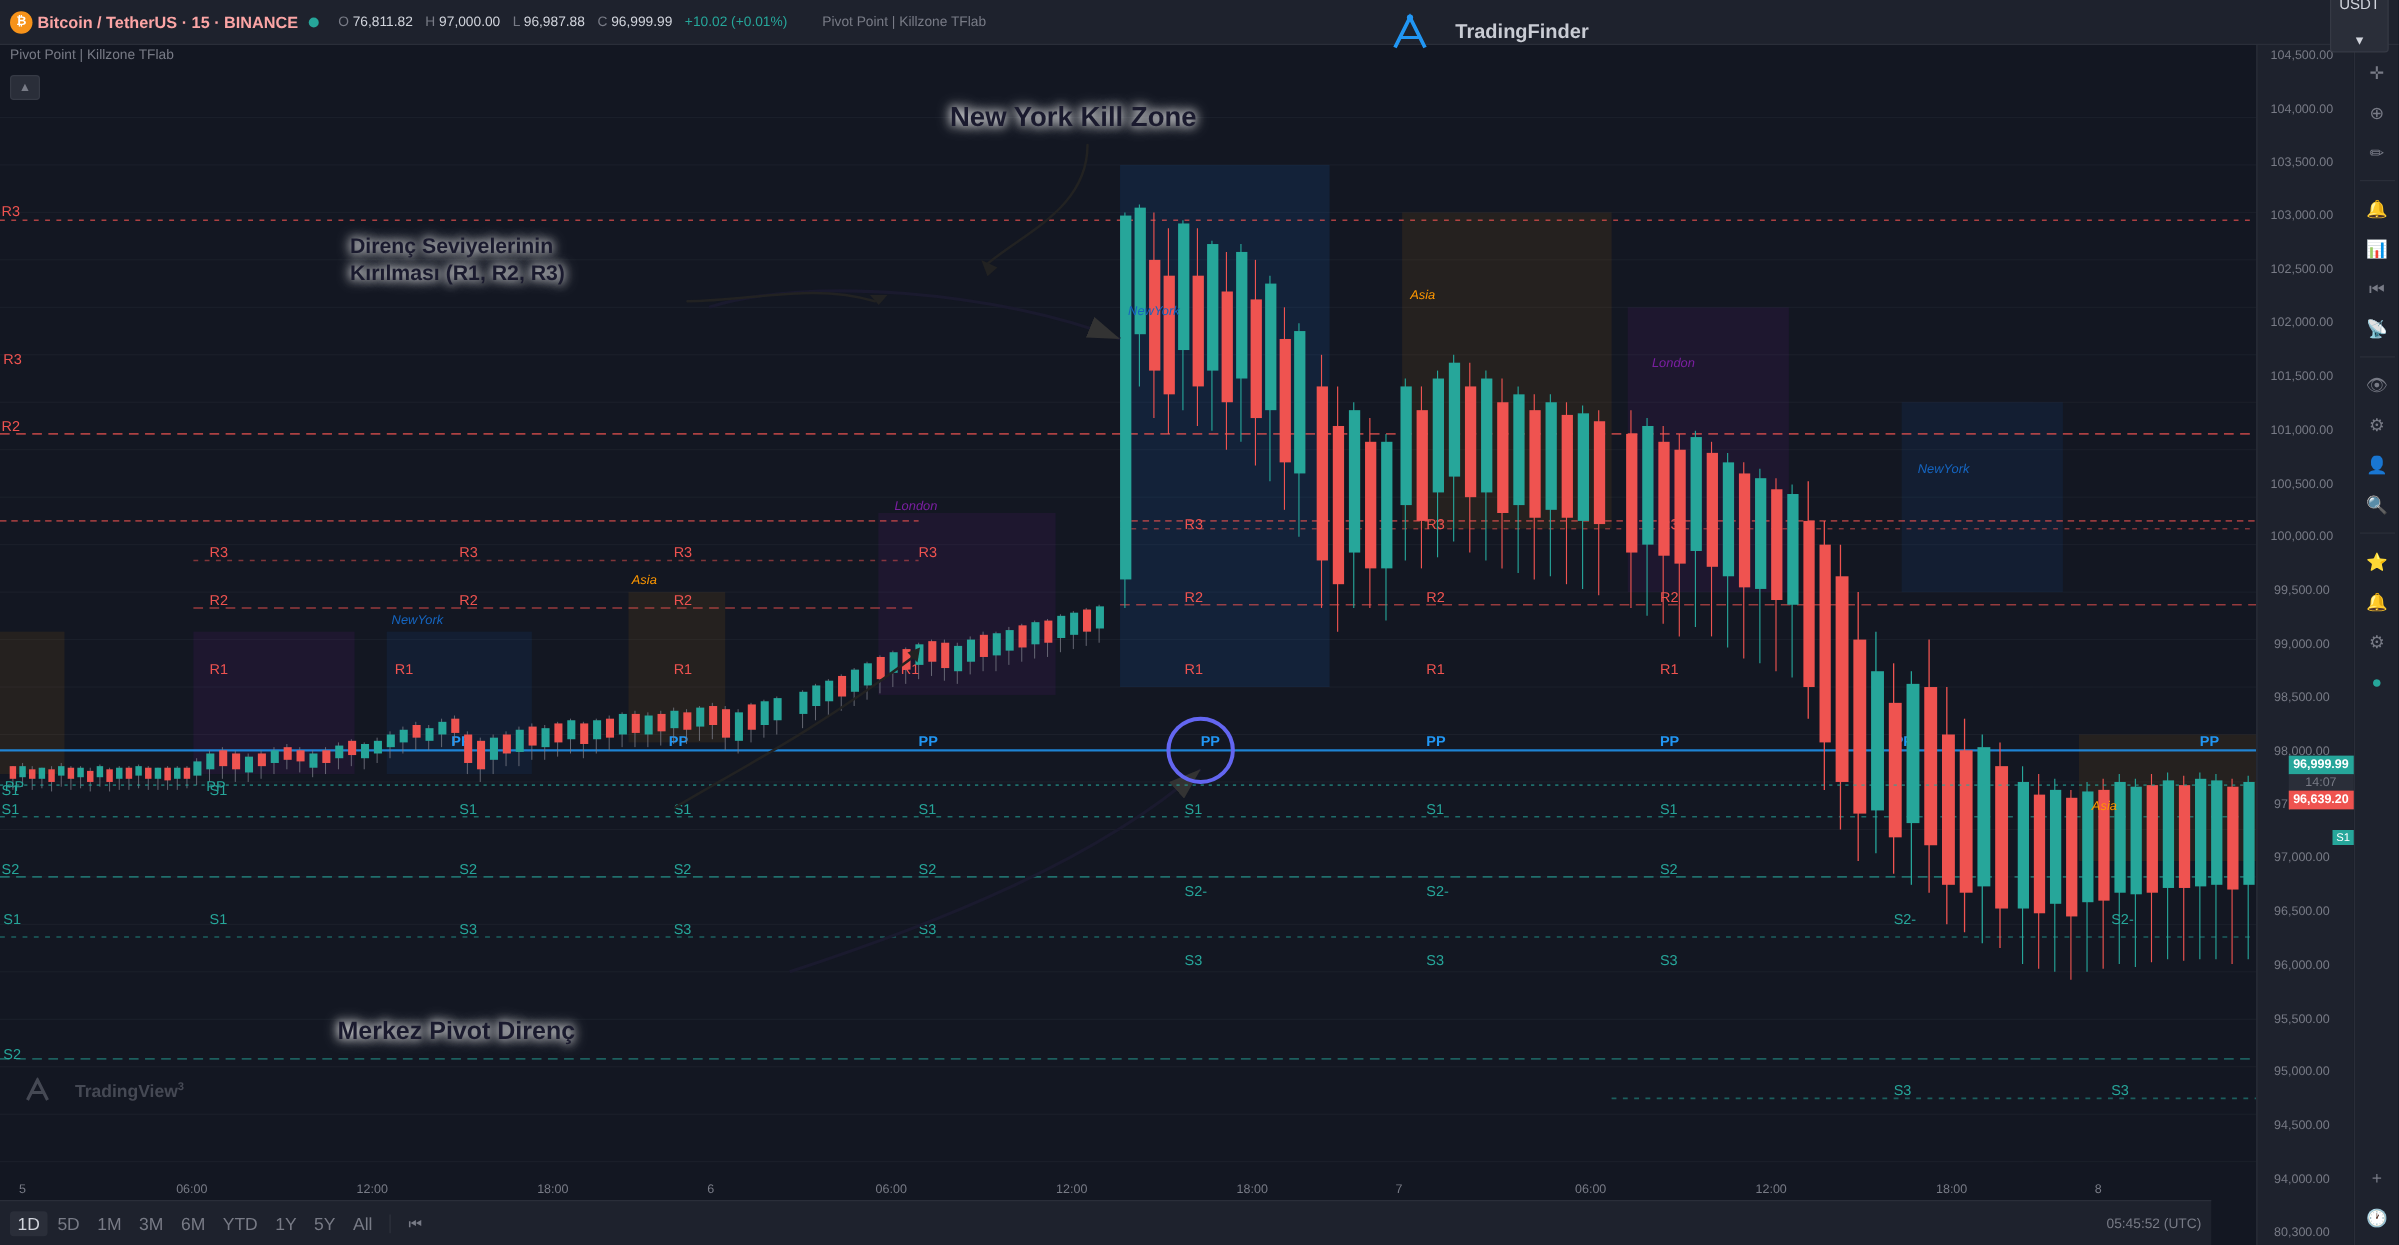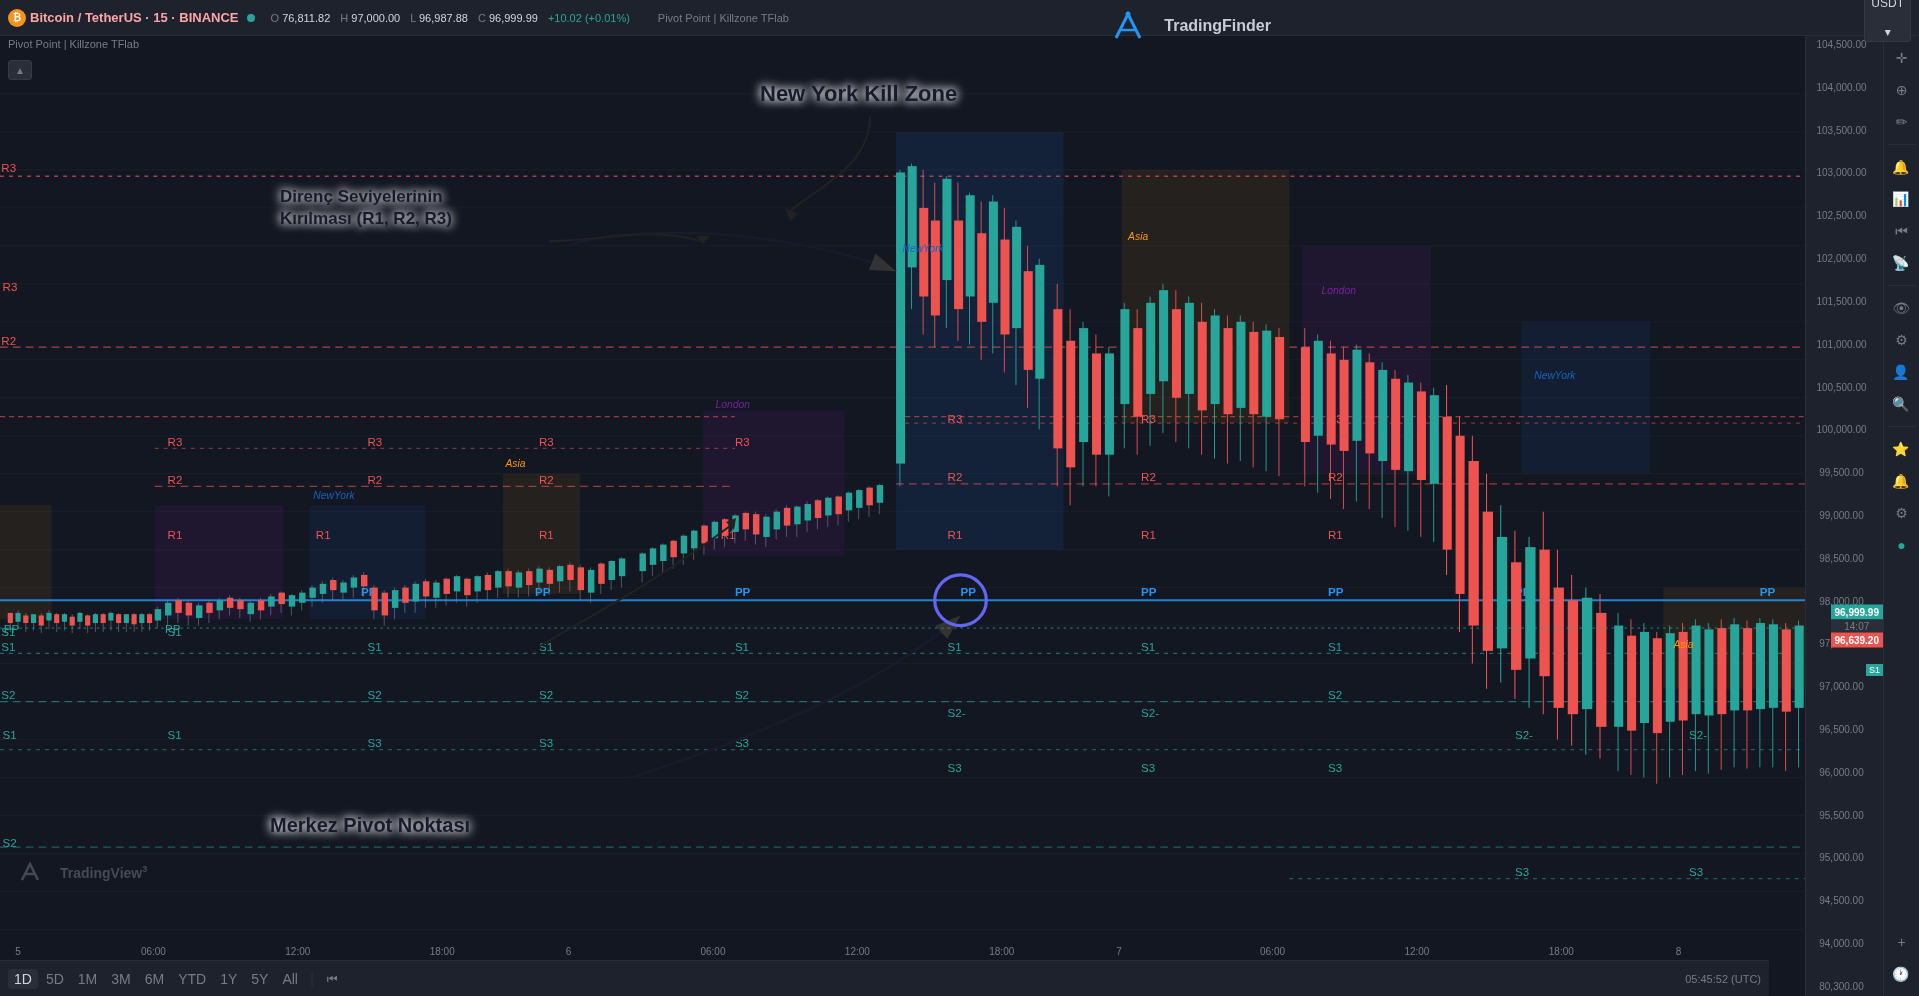--- a/index.html
+++ b/index.html
@@ -806,21 +806,21 @@
       <div style="position:absolute; top:130px; left:240px; color:#1a1a2e; font-weight:900; font-size:17px; line-height:1.3; text-shadow: 0 0 8px rgba(255,255,255,0.9), 0 0 12px rgba(255,255,255,0.8); margin-left: 40px;">
         <div style="white-space:pre-line;">Direnç Seviyelerinin
 Kırılması (R1, R2, R3)</div>
       </div>
 
       <div style="position:absolute; top:25px; left:760px; color:#1a1a2e; font-weight:900; font-size:22px; text-shadow: 0 0 8px rgba(255,255,255,0.9), 0 0 12px rgba(255,255,255,0.8);">
         <span>New York Kill Zone</span>
       </div>
 
       <div style="position:absolute; bottom:105px; left:270px; color:#1a1a2e; font-weight:900; font-size:20px; text-shadow: 0 0 8px rgba(255,255,255,0.9), 0 0 12px rgba(255,255,255,0.8);">
-        <span>Merkez Pivot Noktası</span>
+        <span>Merkez Pivot Direnç</span>
       </div>
 
       <svg style="position:absolute;top:0;left:0;width:100%;height:100%;pointer-events:none;">
 
         <path d="M 870 60 C 870 110 820 130 790 155" stroke="#222" stroke-width="2" fill="none" stroke-linecap="round"></path>
         <polygon points="785,152 790,165 798,158" fill="#222"></polygon>
 
         <path d="M 550 185 C 600 185 650 170 700 185" stroke="#222" stroke-width="2" fill="none" stroke-linecap="round"></path>
         <polygon points="696,180 703,188 710,180" fill="#222"></polygon>
 

